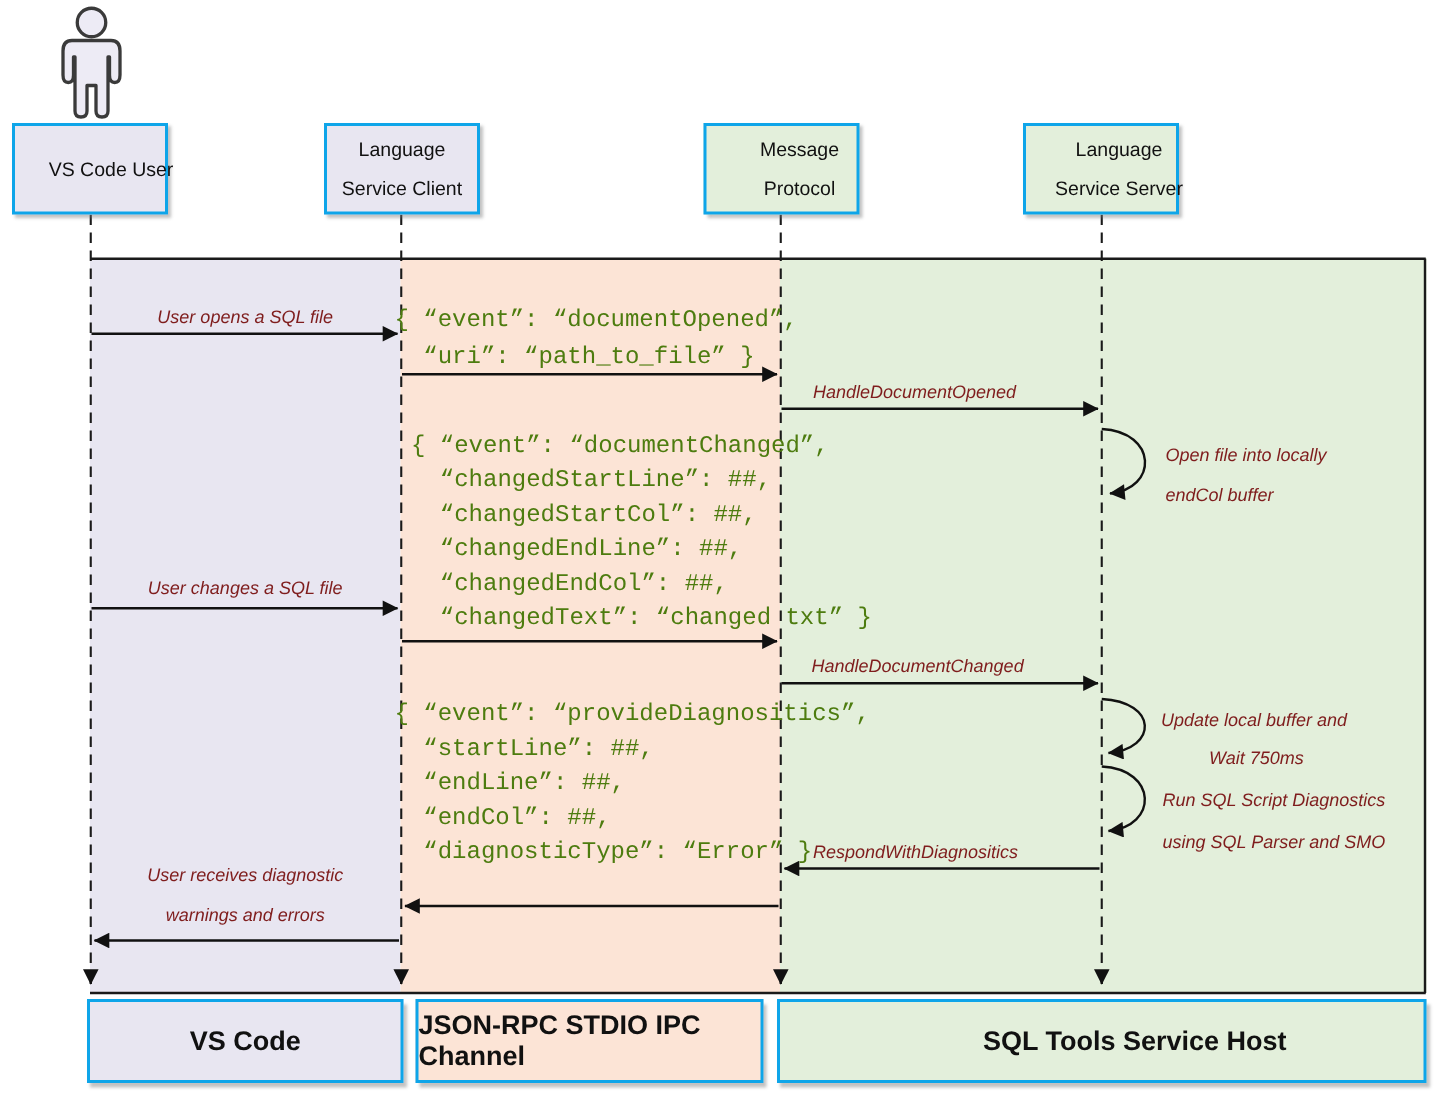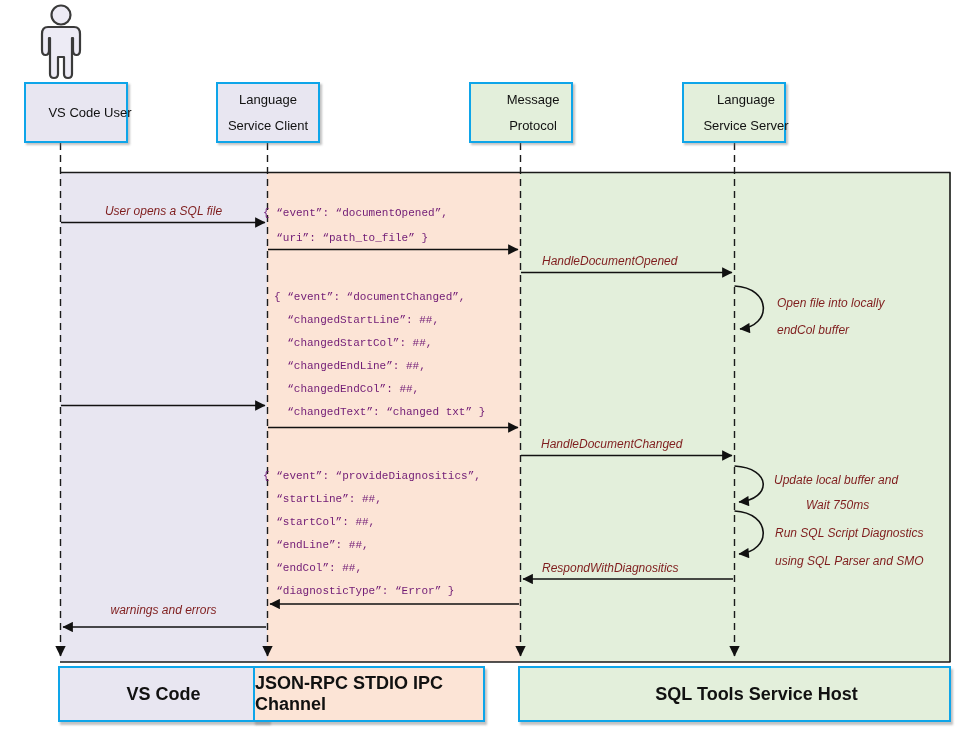--- a/index.html
+++ b/index.html
@@ -16,46 +16,46 @@
   svg.overlay{position:absolute;left:0;top:0;z-index:1;pointer-events:none;}
   
   .abox{
     position:absolute;top:82px;width:104px;height:61px;box-sizing:border-box;
     border:2px solid #0ea5e9;box-shadow:2px 2px 2px rgba(120,120,120,.45);
     display:flex;flex-direction:column;align-items:center;justify-content:center;
     font-size:13px;z-index:2;background:var(--lavender);
   }
   .abox.green{background:var(--green);padding-left:24px;}
   .abox .ln{line-height:26px;white-space:nowrap;}
-  #abox-user{left:24px;padding-left:28px;}
+  #abox-user{left:8px;padding-left:28px;}
   #abox-client{left:216px;}
   #abox-protocol{left:469px;}
   #abox-server{left:682px;}
   
   .lbl{position:absolute;font-style:italic;font-size:12px;line-height:16px;
        white-space:nowrap;z-index:2;color:#7f1d1d;}
   .lbl.ctr{left:60px;width:207px;text-align:center;}
   
-  .payload{position:absolute;left:263px;z-index:2;color:#701a75;
-           font-family:"Liberation Mono","DejaVu Sans Mono",monospace;font-size:11px;}
+  .payload{position:absolute;left:263px;z-index:2;color:#4d7c0f;
+           font-family:"Liberation Mono","DejaVu Sans Mono",monospace;font-size:16px;}
   .payload div{white-space:pre;}
   .lh25 div{line-height:25px;}
   .lh23 div{line-height:23px;}
   #payload-opened{top:201px;}
   #payload-changed{top:286px;margin-left:11px;}
   #payload-diagnostics{top:465px;}
   
   .fbox{
     position:absolute;top:666px;height:56px;box-sizing:border-box;
     border:2px solid #0ea5e9;box-shadow:2px 3px 2px rgba(120,120,120,.45);
     display:flex;align-items:center;justify-content:center;
     font-weight:bold;font-size:18px;z-index:2;
   }
   #fbox-vscode{left:58px;width:211px;background:var(--lavender);}
-  #fbox-channel{left:253px;width:232px;background:var(--peach);}
+  #fbox-channel{left:277px;width:232px;background:var(--peach);}
   #fbox-host{left:518px;width:433px;background:var(--green);padding-left:44px;}
 </style>
 </head>
 <body>
 
 <div id="stage">
 
   <div class="band band-lavender"></div>
   <div class="band band-peach"></div>
   <div class="band band-green"></div>
@@ -127,44 +127,45 @@
   </div>
   <div class="abox green" id="abox-server">
     <span class="ln">Language</span>
     <span class="ln">Service Server</span>
   </div>
 
   <div class="lbl ctr" style="top:203px">User opens a SQL file</div>
   <div class="lbl" style="left:542px;top:253px">HandleDocumentOpened</div>
   <div class="lbl" style="left:777px;top:295px">Open file into locally</div>
   <div class="lbl" style="left:777px;top:322px">endCol buffer</div>
+  <div class="lbl ctr" style="top:384px">User changes a SQL file</div>
   <div class="lbl" style="left:541px;top:436px">HandleDocumentChanged</div>
   <div class="lbl" style="left:774px;top:472px">Update local buffer and</div>
   <div class="lbl" style="left:806px;top:497px">Wait 750ms</div>
   <div class="lbl" style="left:775px;top:525px">Run SQL Script Diagnostics</div>
   <div class="lbl" style="left:775px;top:553px">using SQL Parser and SMO</div>
   <div class="lbl" style="left:542px;top:560px">RespondWithDiagnositics</div>
+  <div class="lbl ctr" style="top:575px">User receives diagnostic</div>
   <div class="lbl ctr" style="top:602px">warnings and errors</div>
 
   <div class="payload lh25" id="payload-opened">
     <div>{ “event”: “documentOpened”,</div>
     <div>  “uri”: “path_to_file” }</div>
   </div>
   <div class="payload lh23" id="payload-changed">
     <div>{ “event”: “documentChanged”,</div>
     <div>  “changedStartLine”: ##,</div>
     <div>  “changedStartCol”: ##,</div>
     <div>  “changedEndLine”: ##,</div>
     <div>  “changedEndCol”: ##,</div>
     <div>  “changedText”: “changed txt” }</div>
   </div>
   <div class="payload lh23" id="payload-diagnostics">
     <div>{ “event”: “provideDiagnositics”,</div>
     <div>  “startLine”: ##,</div>
-    <div>  “startCol”: ##,</div>
     <div>  “endLine”: ##,</div>
     <div>  “endCol”: ##,</div>
     <div>  “diagnosticType”: “Error” }</div>
   </div>
 
   <div class="fbox" id="fbox-vscode">
     <span>VS Code</span>
   </div>
   <div class="fbox" id="fbox-channel">
     <span>JSON-RPC STDIO IPC Channel</span>

